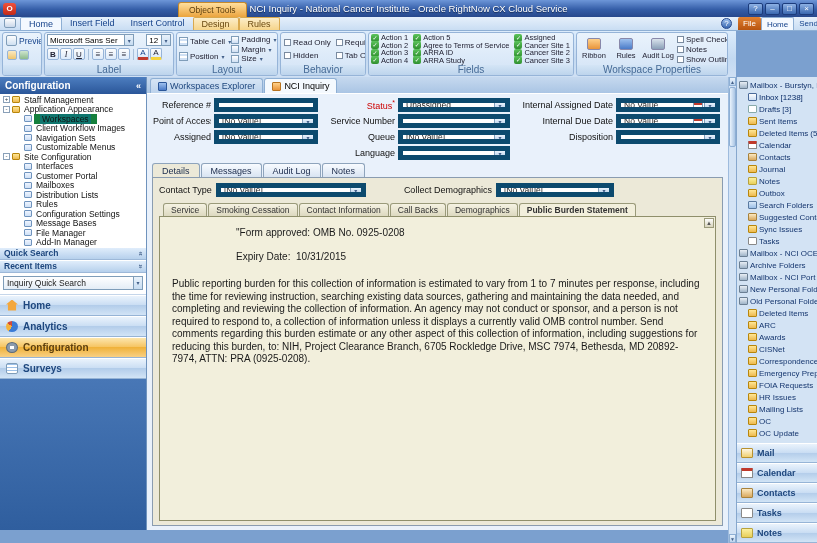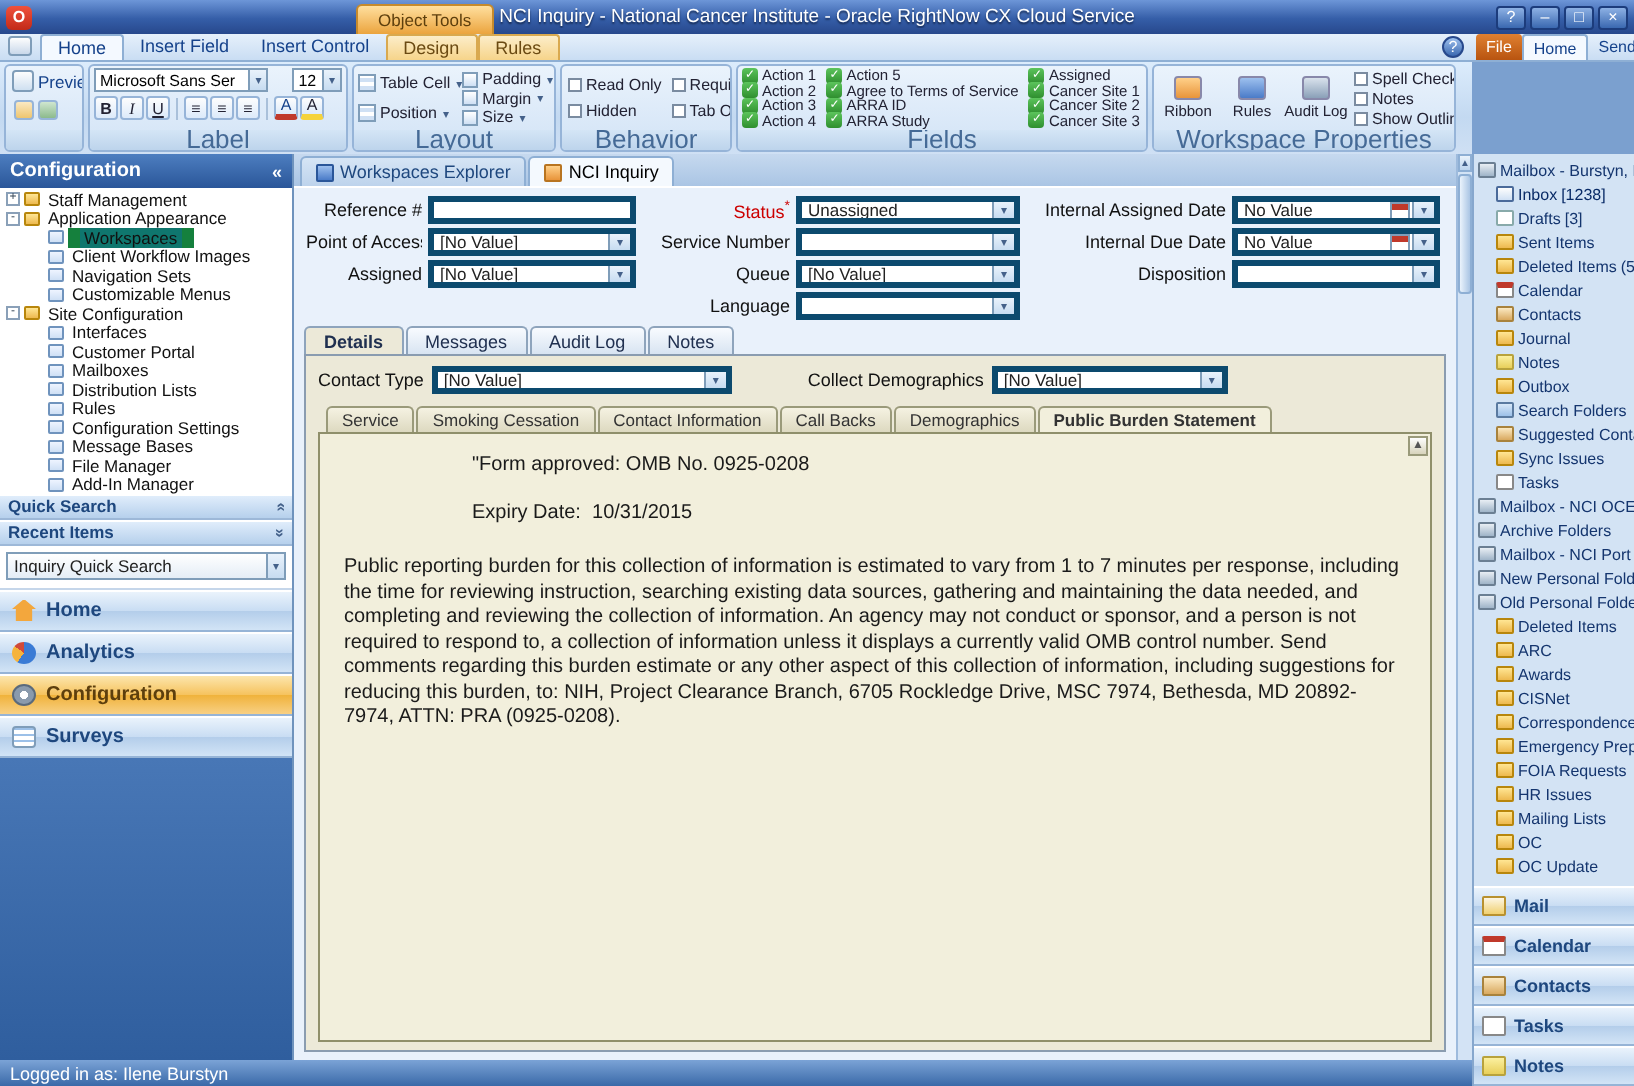--- a/index.html
+++ b/index.html
@@ -21,21 +21,21 @@
   .rtab{padding:0 8px;font-size:9px;color:#15428b;height:13px;line-height:13px;white-space:nowrap}
   .rtab.active{background:#f4f9ff;border:1px solid #8eafd4;border-bottom:none;border-radius:2px 2px 0 0}
   .rtab.contextual{background:linear-gradient(#fcedc9,#f6d48a);border:1px solid #d9a94f;border-bottom:none;border-radius:2px 2px 0 0;color:#6b4a12}
   .tabrow-right{margin-left:auto;display:flex;align-items:center;gap:3px;padding:0 4px 1px 0}
   .mini-round{width:11px;height:11px;border-radius:50%;background:linear-gradient(#9dc0ee,#3a68b0);border:1px solid #27488c;color:#fff;font-size:8px;line-height:10px;text-align:center}
 
   
   .ribbon{position:absolute;left:0;top:31px;width:736px;height:46px;background:linear-gradient(#dcecfc,#c3d9f1 60%,#cfe0f4);display:flex;gap:2px;padding:1px 2px;z-index:1}
   .rgroup{position:relative;border:1px solid #96b4d8;border-radius:3px;background:linear-gradient(#eaf3fc,#d2e3f6);display:flex;flex-direction:column;overflow:hidden;flex:none}
   .rgroup-body{flex:1;padding:1px 2px;display:flex;min-height:0}
-  .rgroup-cap{height:10px;font-size:13px;color:#456a96;text-align:center;line-height:10px;background:linear-gradient(#d4e5f6,#bdd4ec);white-space:nowrap;overflow:hidden}
+  .rgroup-cap{height:10px;font-size:10px;color:#456a96;text-align:center;line-height:10px;background:linear-gradient(#d4e5f6,#bdd4ec);white-space:nowrap;overflow:hidden}
   .col{display:flex;flex-direction:column}
   .row{display:flex;flex-direction:row}
   .darr{font-size:6px;color:#44618a;margin-left:1px}
 
   .g-preview{width:40px}
   .rbtn{display:flex;align-items:center;gap:2px;font-size:8.5px;color:#15428b;padding:1px}
   .ico-preview{width:11px;height:11px;background:linear-gradient(#fdfdfd,#cfe0f1);border:1px solid #7f9db9;border-radius:2px;flex:none}
   .mini-icons{display:flex;gap:2px;margin-top:3px;padding-left:2px}
   .mi{width:10px;height:10px;border:1px solid #96b4d8;border-radius:2px}
   .mi-a{background:linear-gradient(#fbe9c2,#eec56e)}
@@ -139,29 +139,29 @@
   .mtab{display:flex;align-items:center;gap:3px;height:15px;padding:0 7px;font-size:9px;color:#1e477e;border:1px solid #8eafd4;border-bottom:none;border-radius:3px 3px 0 0;background:linear-gradient(#d6e5f5,#bdd3ec);white-space:nowrap}
   .mtab.active{background:#f4f9fe;color:#000}
   .mtab-ico{width:9px;height:9px;flex:none;border-radius:1px}
   .wico-explorer{background:linear-gradient(#9dc0ee,#4a7bc8);border:1px solid #2a5699}
   .wico-inquiry{background:linear-gradient(#ffd089,#e8943a);border:1px solid #b87420}
 
   .form{flex:none;padding:4px 6px 2px;display:grid;grid-template-columns:58px 104px 74px 112px 100px 104px;column-gap:3px;row-gap:2px;align-items:center;font-size:9px;border-top:1px solid #fff}
   .flabel{text-align:right;color:#111;white-space:nowrap;overflow:hidden}
   .flabel.req{color:#c00}
   .fsup{color:#c00;vertical-align:super;font-size:7px}
-  .fctl{height:14px;border:3px solid #0c4a6e;background:#fff;display:flex;align-items:center;font-size:8.5px;color:#222;overflow:hidden}
+  .fctl{height:14px;border:5px solid #0c4a6e;background:#fff;display:flex;align-items:center;font-size:8.5px;color:#222;overflow:hidden}
   .fval{flex:1;padding-left:3px;white-space:nowrap;overflow:hidden}
   .arrow{width:11px;height:100%;background:linear-gradient(#e9f2fb,#c7dcf1);border-left:1px solid #7f9db9;display:flex;align-items:center;justify-content:center;color:#44618a;font-size:6px;flex:none}
   .calico{width:10px;height:9px;background:linear-gradient(#c0392b 0 3px,#fff 3px);border:1px solid #7f9db9;flex:none;margin-right:1px}
   .gc3{grid-column:3}.gc4{grid-column:4}
 
   .dtabs{height:15px;flex:none;display:flex;align-items:flex-end;padding:0 5px;gap:1px}
   .dtab{height:14px;line-height:14px;padding:0 9px;font-size:9px;color:#203050;background:linear-gradient(#f8fbff,#d8e4f2);border:1px solid #8ea4bc;border-bottom:none;border-radius:3px 3px 0 0;white-space:nowrap}
-  .dtab.active{background:#ece9d8;font-weight:bold}
+  .dtab.active{background:#ece9d8;font-weight:normal}
   .details{flex:1;margin:0 5px 4px;border:1px solid #8a9cb0;background:#ece9d8;display:flex;flex-direction:column;padding:4px 6px;min-height:0}
   .contact-row{display:flex;align-items:center;font-size:9px;margin:1px 0 6px;color:#111}
   .clabel{white-space:nowrap;margin-right:4px}
   .cgap{width:38px}
   .w1{width:150px}.w2{width:118px}
   .subtabs{display:flex;align-items:flex-end;padding-left:4px;gap:1px}
   .stab{height:13px;line-height:13px;padding:0 7px;font-size:8.5px;border:1px solid #9a9a7a;border-bottom:none;border-radius:3px 3px 0 0;background:linear-gradient(#f5f2e2,#ddd9c0);color:#333;white-space:nowrap}
   .stab.active{background:#f2efdc;font-weight:bold}
   .burden{flex:1;border:1px solid #8f8f6b;background:#f2efdc;position:relative;padding:8px 14px 8px 12px;font-size:10px;color:#1a1a1a;min-height:0;overflow:hidden}
   .scroll-up{position:absolute;top:1px;right:1px;width:10px;height:10px;background:linear-gradient(#fdfdfd,#d8d4bc);border:1px solid #9a9a7a;font-size:6px;line-height:9px;text-align:center;color:#555}
@@ -929,17 +929,14 @@
           <span>Tasks</span>
         </div>
 
         <div class="rp-nav-item">
           <span class="mico mico-notes"></span>
           <span>Notes</span>
         </div>
       </div>
   </div>
 
-  <div class="statusbar">
-    <span>Logged in as: Ilene Burstyn</span>
-  </div>
 
 </div>
 
 </body></html>

